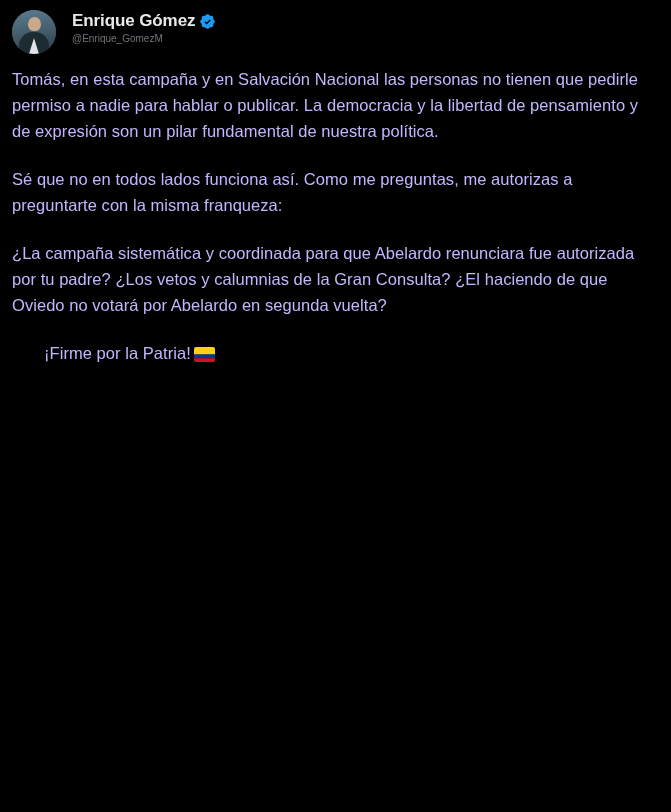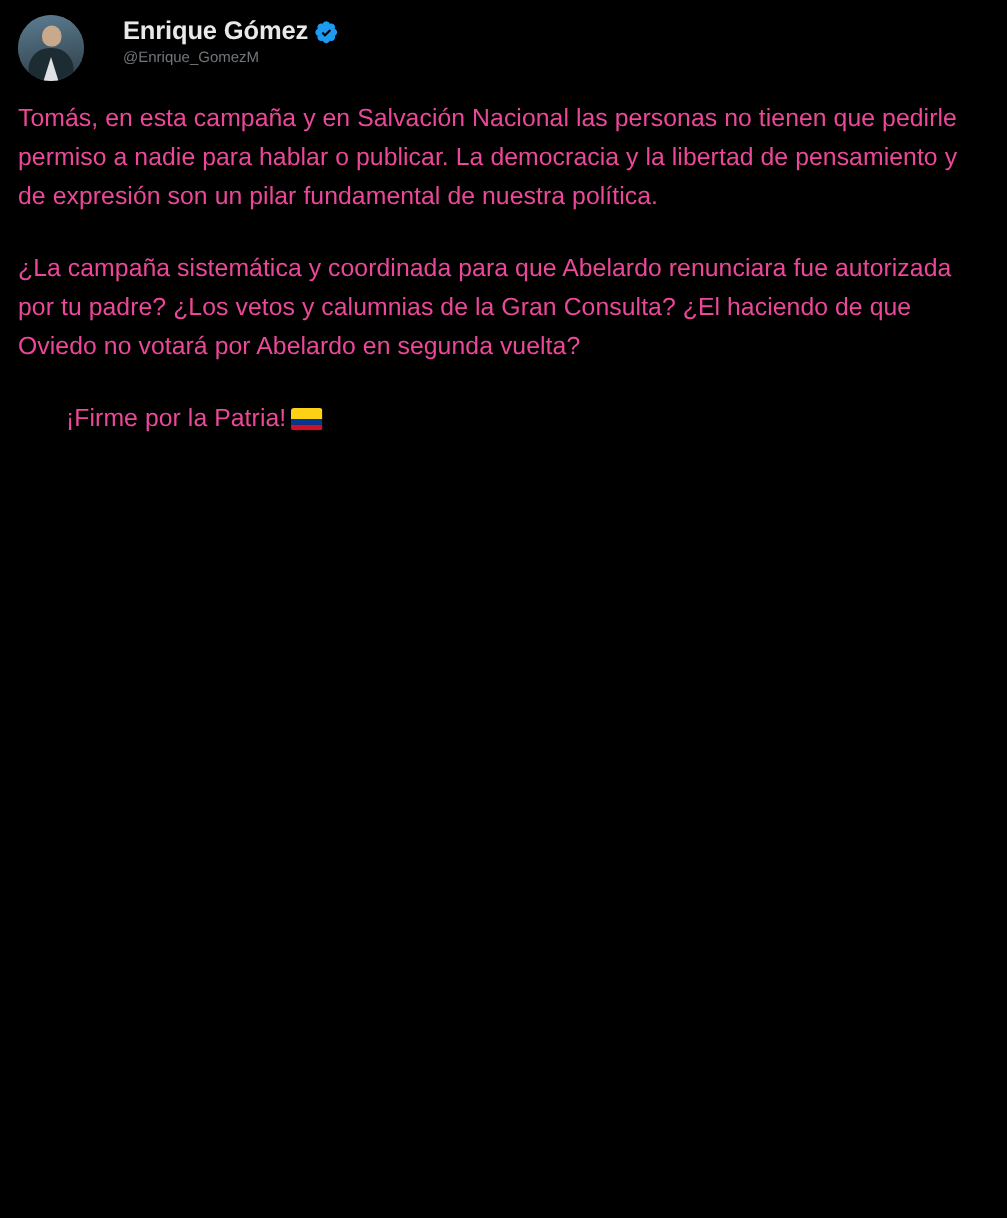--- a/index.html
+++ b/index.html
@@ -17,21 +17,21 @@
   }
   .tweet {
     width: 671px;
     min-height: 812px;
     background: #000000;
     padding: 10px 12px 0 12px;
   }
   .header {
     display: flex;
     align-items: flex-start;
-    gap: 26px;
+    gap: 16px;
     margin-bottom: 12px;
   }
   .avatar {
     width: 44px;
     height: 44px;
     border-radius: 50%;
     overflow: hidden;
     flex: 0 0 44px;
     background: #3a4a55;
     position: relative;
@@ -97,21 +97,21 @@
     line-height: 0;
   }
   .handle {
     font-size: 10px;
     color: #71767b;
     margin-top: 2px;
   }
   .body {
     font-size: 16.5px;
     line-height: 26px;
-    color: #ec4899;
+    color: #c4b5fd;
     white-space: normal;
     word-wrap: break-word;
     letter-spacing: 0.05px;
   }
   .body p {
     margin: 0 0 22px 0;
   }
   .body p:last-child {
     margin-bottom: 0;
     margin-left: 32px;
@@ -150,20 +150,21 @@
             <path fill="#000000" d="M10.81 16.26l-3.2-3.2 1.41-1.42 1.79 1.79 4.37-4.37 1.41 1.42-5.78 5.78z"></path>
           </svg>
         </span>
       </div>
       <div class="handle">@Enrique_GomezM</div>
     </div>
   </div>
 
   <div class="body">
     <p>Tomás, en esta campaña y en Salvación Nacional las personas no tienen que pedirle permiso a nadie para hablar o publicar. La democracia y la libertad de pensamiento y de expresión son un pilar fundamental de nuestra política.</p>
+    <p>Sé que no en todos lados funciona así. Como me preguntas, me autorizas a preguntarte con la misma franqueza:</p>
     <p>¿La campaña sistemática y coordinada para que Abelardo renunciara fue autorizada por tu padre? ¿Los vetos y calumnias de la Gran Consulta? ¿El haciendo de que Oviedo no votará por Abelardo en segunda vuelta?</p>
     <p>
       <span>¡Firme por la Patria!</span><span class="flag">
         <svg viewBox="0 0 21 15" width="21" height="15" aria-hidden="true">
           <rect x="0" y="0" width="21" height="7.5" fill="#fcd116"></rect>
           <rect x="0" y="7.5" width="21" height="3.75" fill="#003893"></rect>
           <rect x="0" y="11.25" width="21" height="3.75" fill="#ce1126"></rect>
         </svg>
       </span>
     </p>

